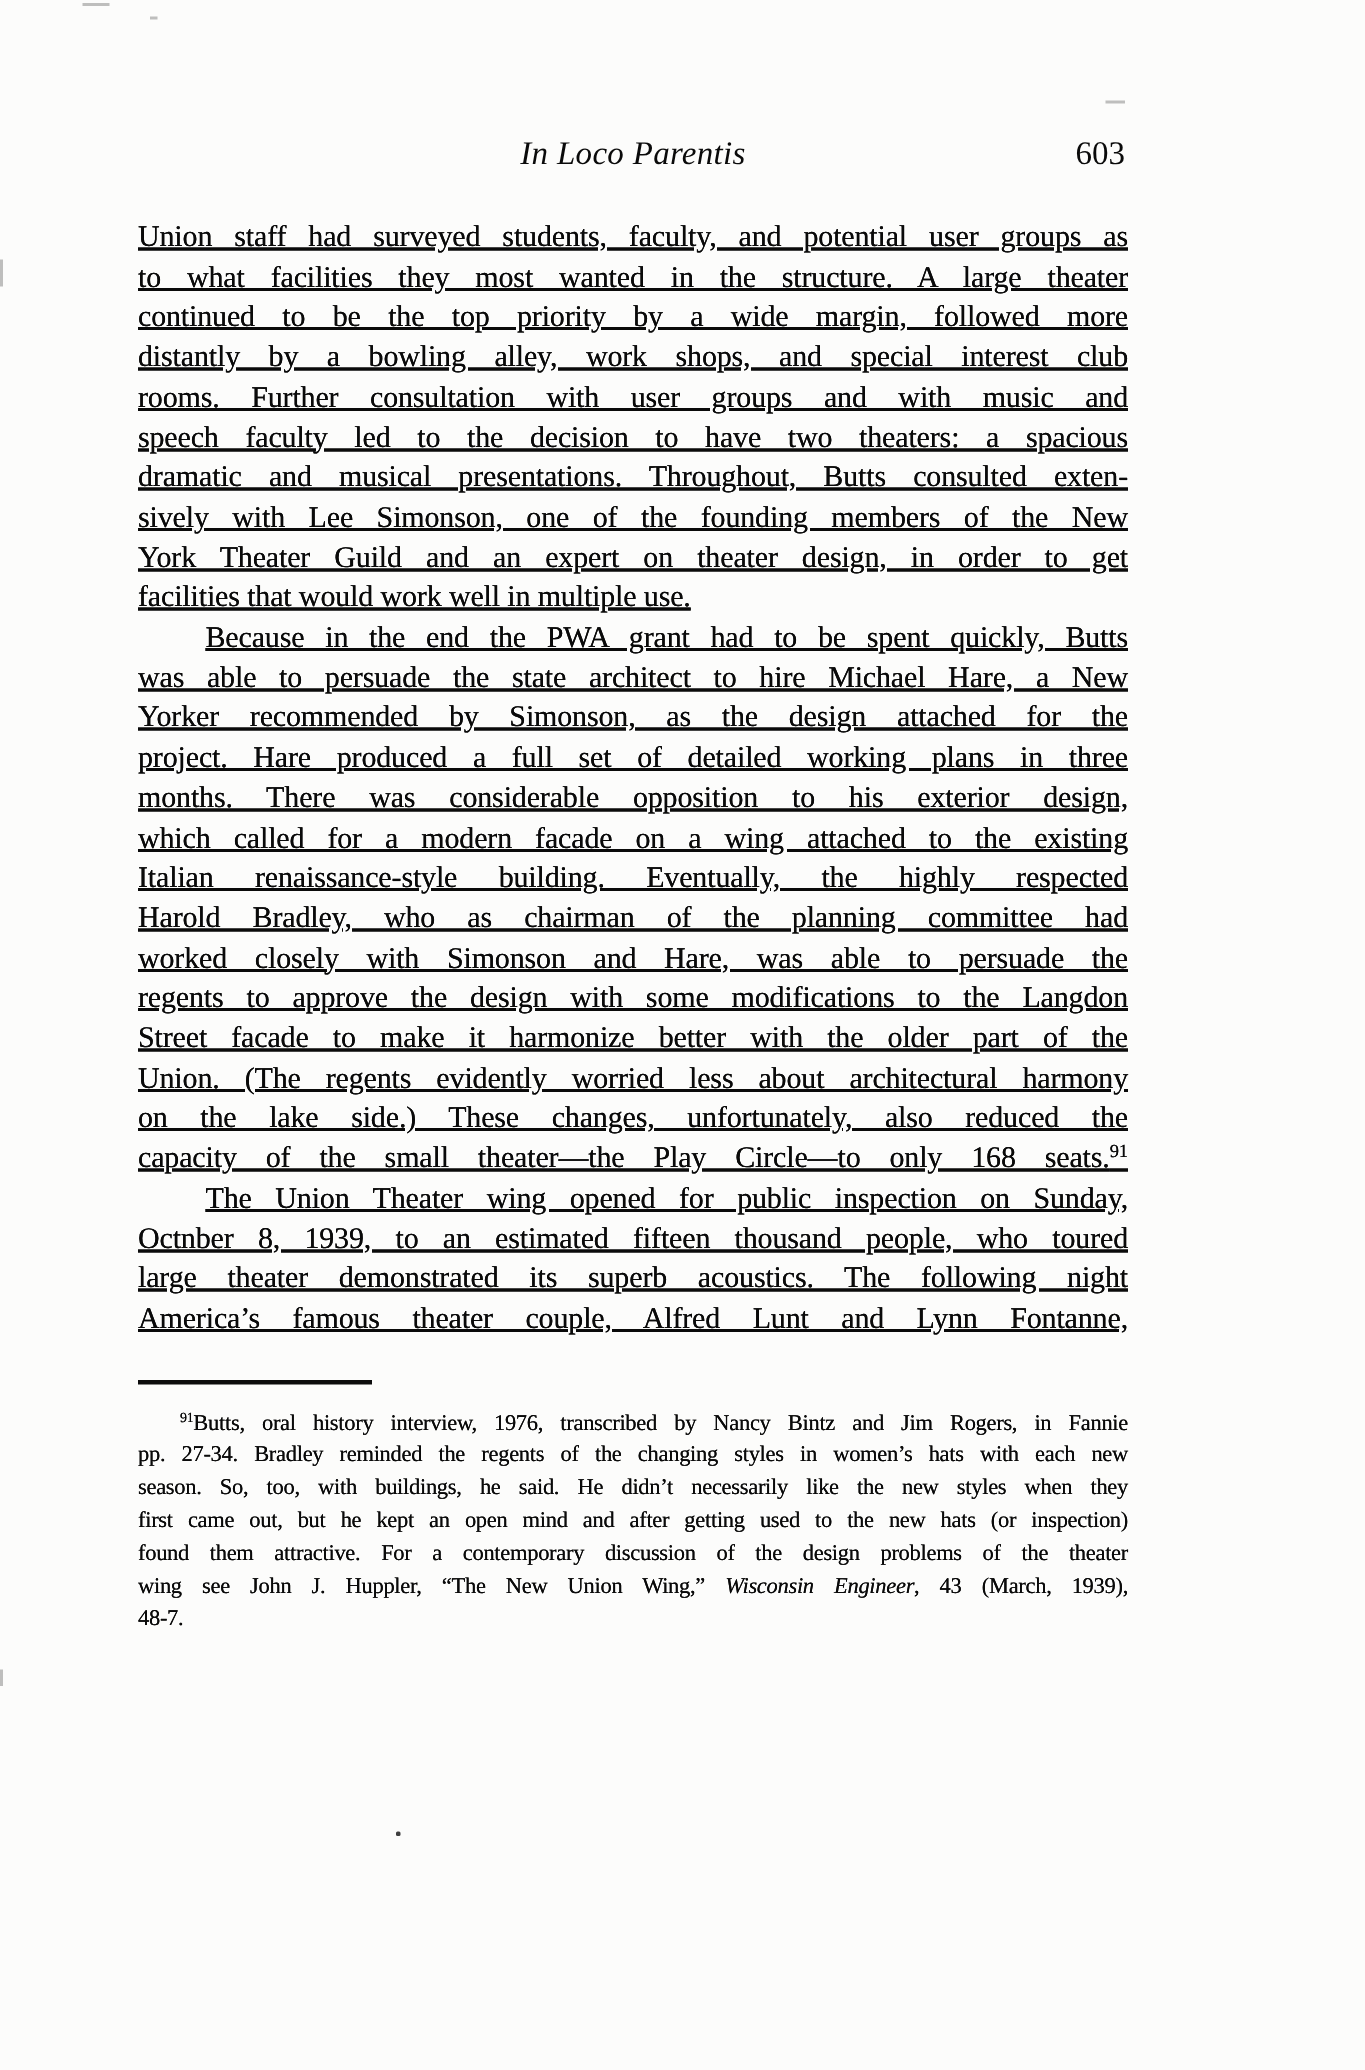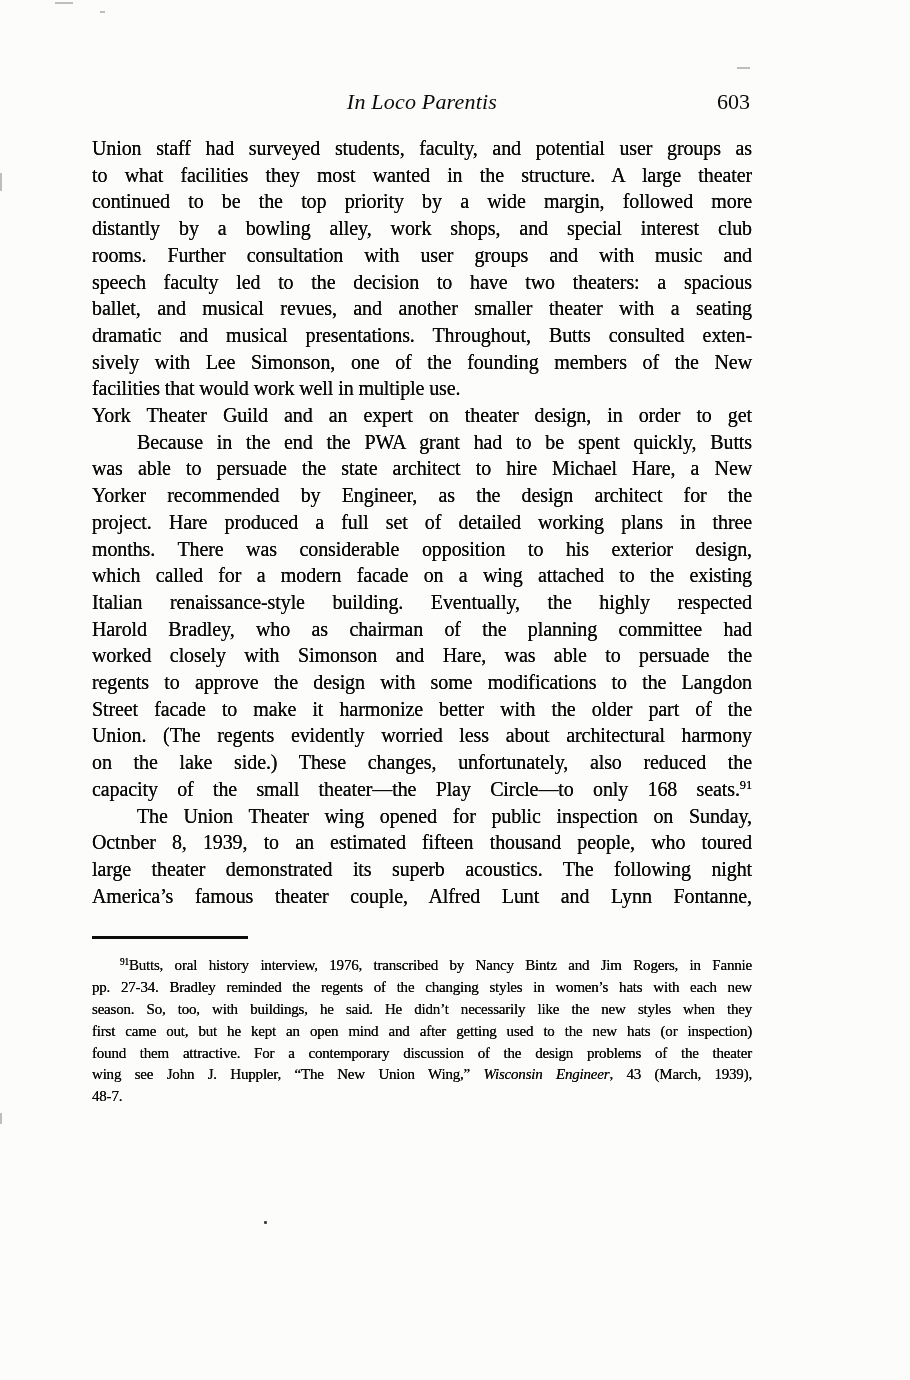--- a/index.html
+++ b/index.html
@@ -33,25 +33,26 @@
     letter-spacing: 0.2px;
   }
   .page-number {
     position: absolute;
     right: 2px;
     top: 0;
     font-style: normal;
     font-size: 22px;
   }
   .body-text {
-    margin-top: 20px;
+    margin-top: 30px;
     font-size: 20px;
     line-height: 26.7px;
     letter-spacing: -0.1px;
     text-shadow: 0 0 0.4px currentColor;
+    text-decoration: underline;
   }
   .line {
     text-align: justify;
     text-align-last: justify;
   }
   .line.indent { text-indent: 45px; }
   .line.last { text-align-last: left; }
   .fn-rule {
     margin-top: 27px;
     width: 156px;
@@ -109,28 +110,27 @@
       <span class="page-number">603</span>
     </div>
 
     <div class="body-text">
         <div class="line">Union staff had surveyed students, faculty, and potential user groups as</div>
         <div class="line">to what facilities they most wanted in the structure.  A large theater</div>
         <div class="line">continued to be the top priority by a wide margin, followed more</div>
         <div class="line">distantly by a bowling alley, work shops, and special interest club</div>
         <div class="line">rooms.  Further consultation with user groups and with music and</div>
         <div class="line">speech faculty led to the decision to have two theaters: a spacious</div>
-        <div class="line">ballet, and musical revues, and another smaller theater with a seating</div>
         <div class="line">dramatic and musical presentations.  Throughout, Butts consulted exten-</div>
         <div class="line">sively with Lee Simonson, one of the founding members of the New</div>
+        <div class="line">York Theater Guild and an expert on theater design, in order to get</div>
         <div class="line last">facilities that would work well in multiple use.</div>
-        <div class="line">York Theater Guild and an expert on theater design, in order to get</div>
         <div class="line indent">Because in the end the PWA grant had to be spent quickly, Butts</div>
         <div class="line">was able to persuade the state architect to hire Michael Hare, a New</div>
-        <div class="line">Yorker recommended by Engineer, as the design architect for the</div>
+        <div class="line">Yorker recommended by Simonson, as the design attached for the</div>
         <div class="line">project.  Hare produced a full set of detailed working plans in three</div>
         <div class="line">months.  There was considerable opposition to his exterior design,</div>
         <div class="line">which called for a modern facade on a wing attached to the existing</div>
         <div class="line">Italian renaissance-style building.  Eventually, the highly respected</div>
         <div class="line">Harold Bradley, who as chairman of the planning committee had</div>
         <div class="line">worked closely with Simonson and Hare, was able to persuade the</div>
         <div class="line">regents to approve the design with some modifications to the Langdon</div>
         <div class="line">Street facade to make it harmonize better with the older part of the</div>
         <div class="line">Union.  (The regents evidently worried less about architectural harmony</div>
         <div class="line">on the lake side.)  These changes, unfortunately, also reduced the</div>

